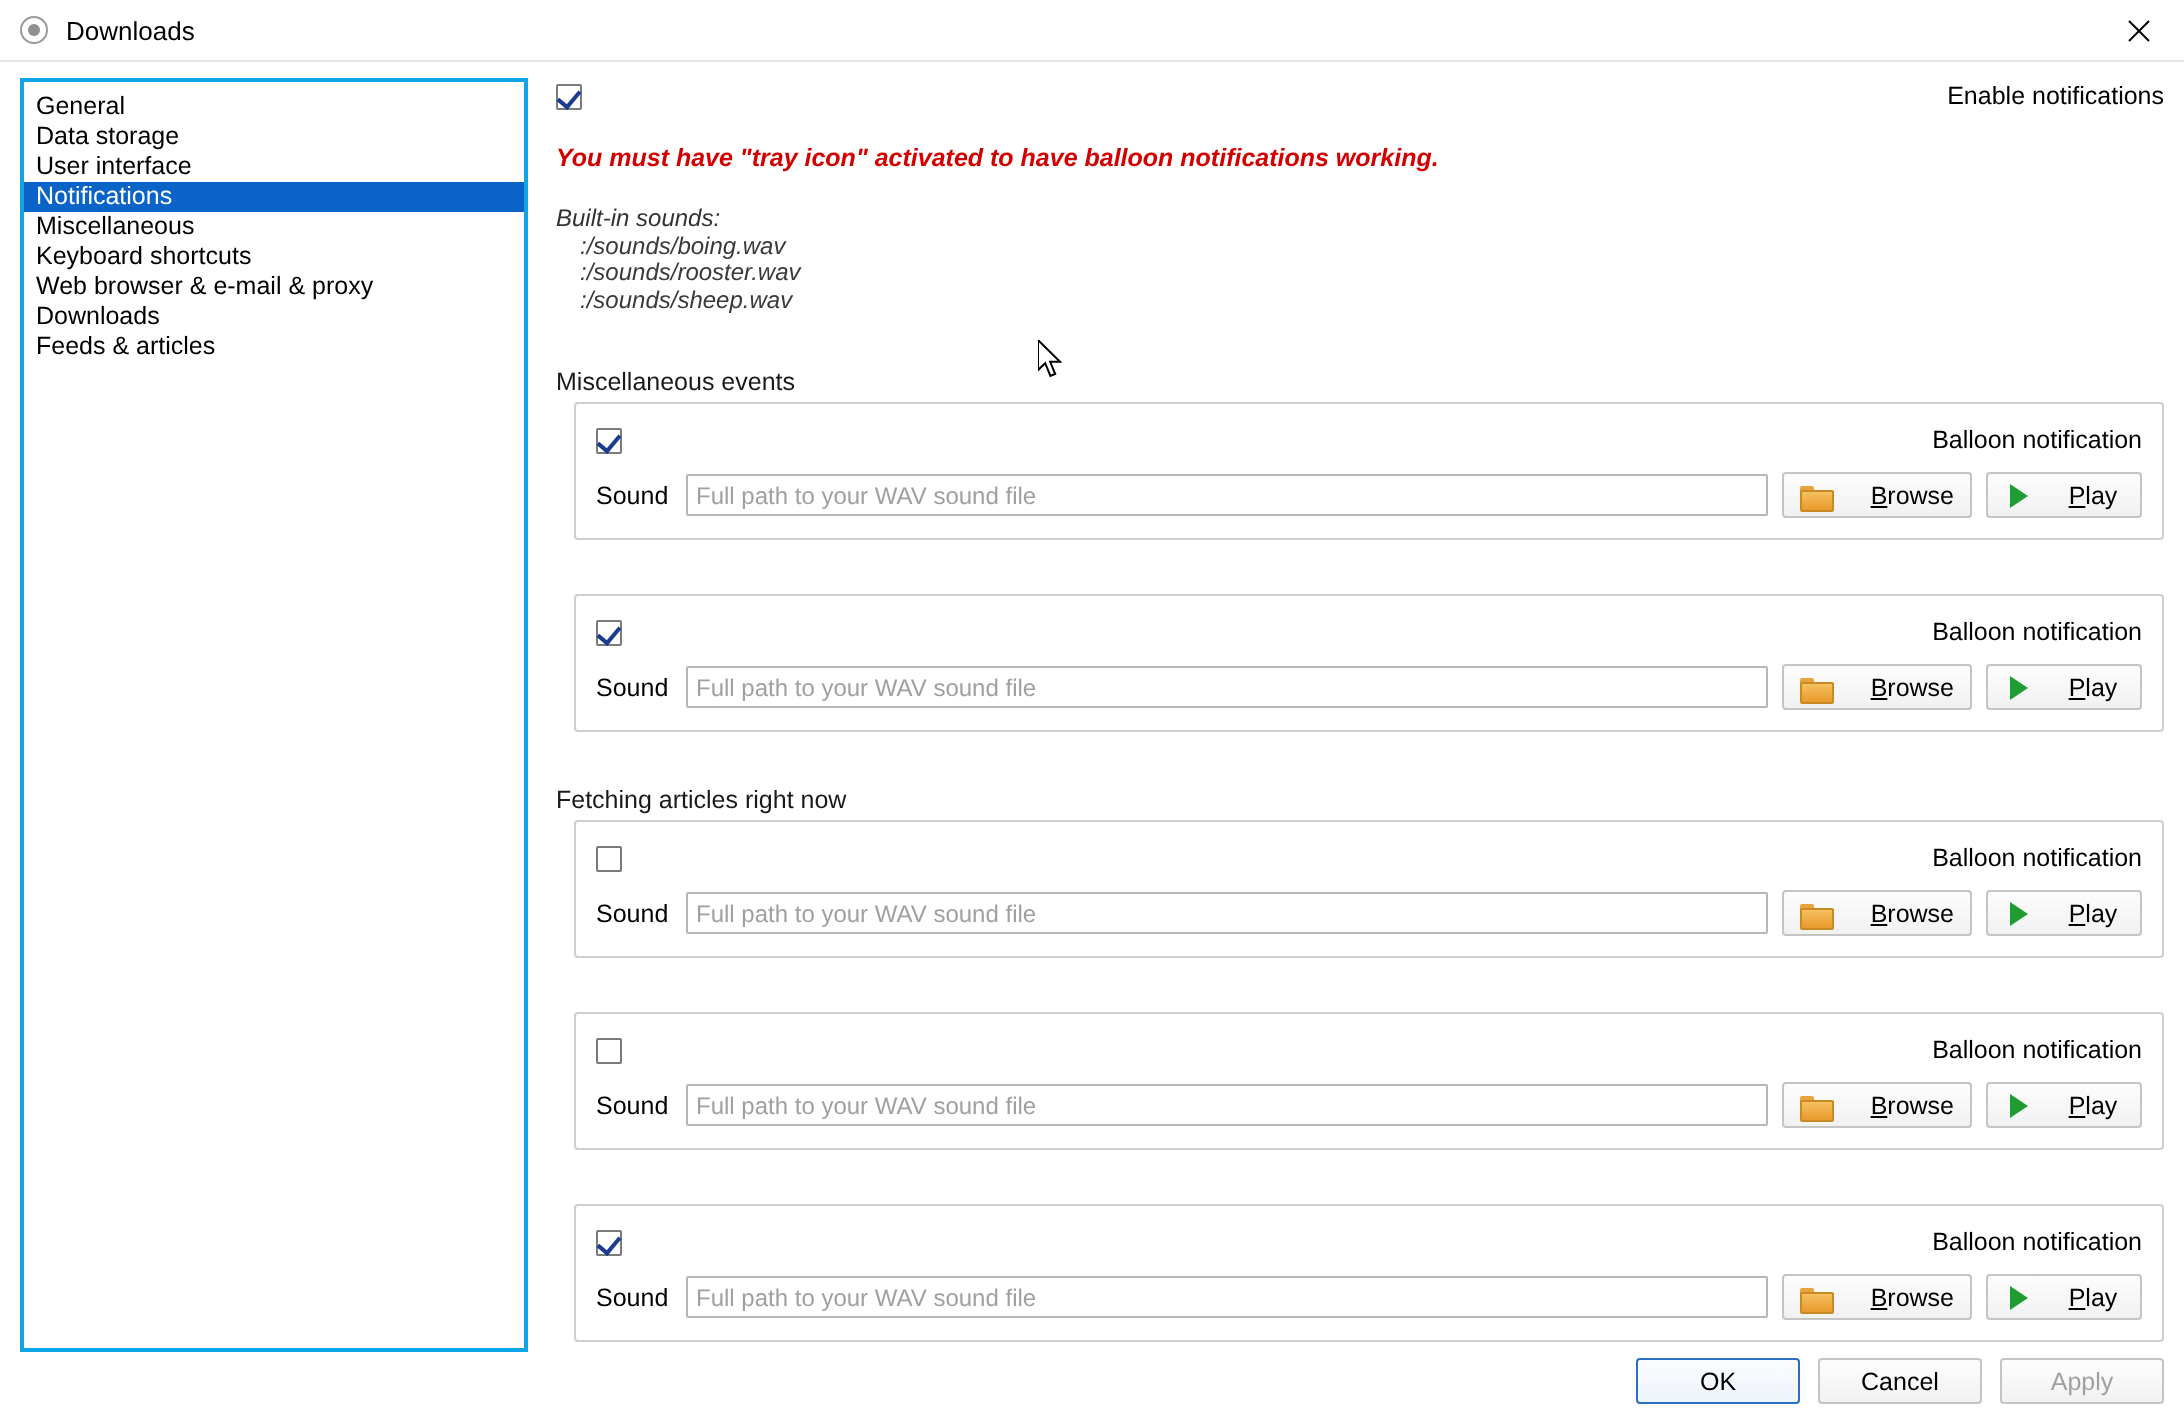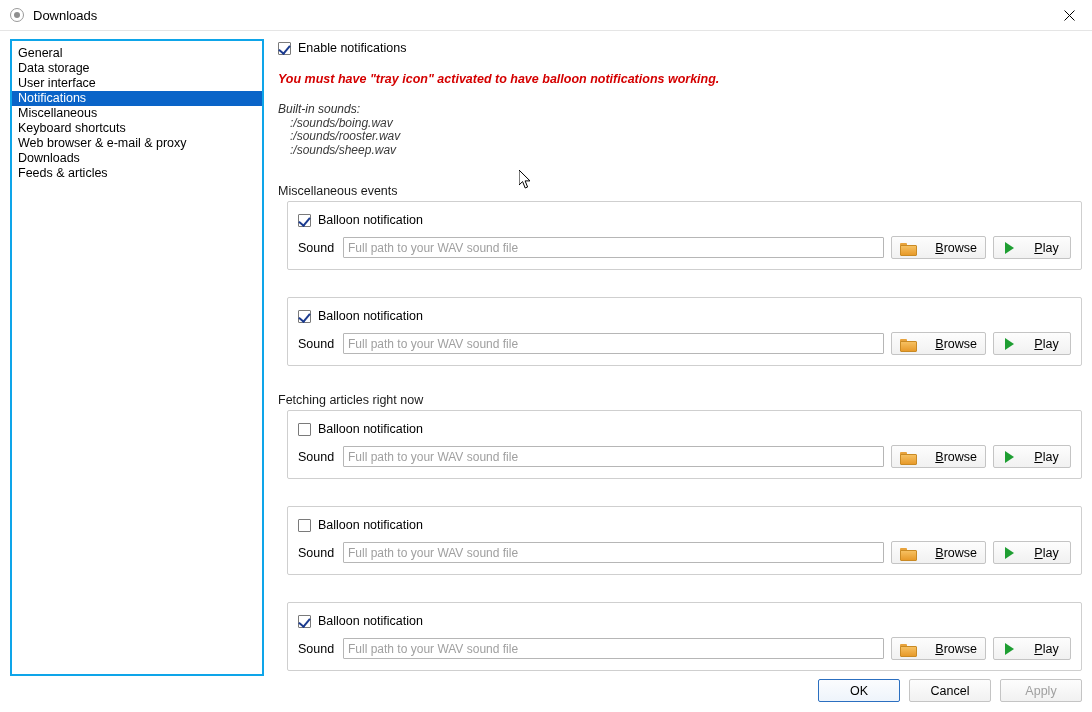--- a/index.html
+++ b/index.html
@@ -90,20 +90,21 @@
     left: 278px; top: 8px;
     width: 804px;
     bottom: 40px;
   }
 
   .row-check {
     display: flex;
     align-items: center;
     gap: 7px;
     height: 18px;
+    justify-content: space-between;
   }
 
   
   .cb {
     width: 13px; height: 13px;
     border: 1px solid #7a7a7a;
     background: #ffffff;
     position: relative;
     flex: 0 0 auto;
     border-radius: 1px;

